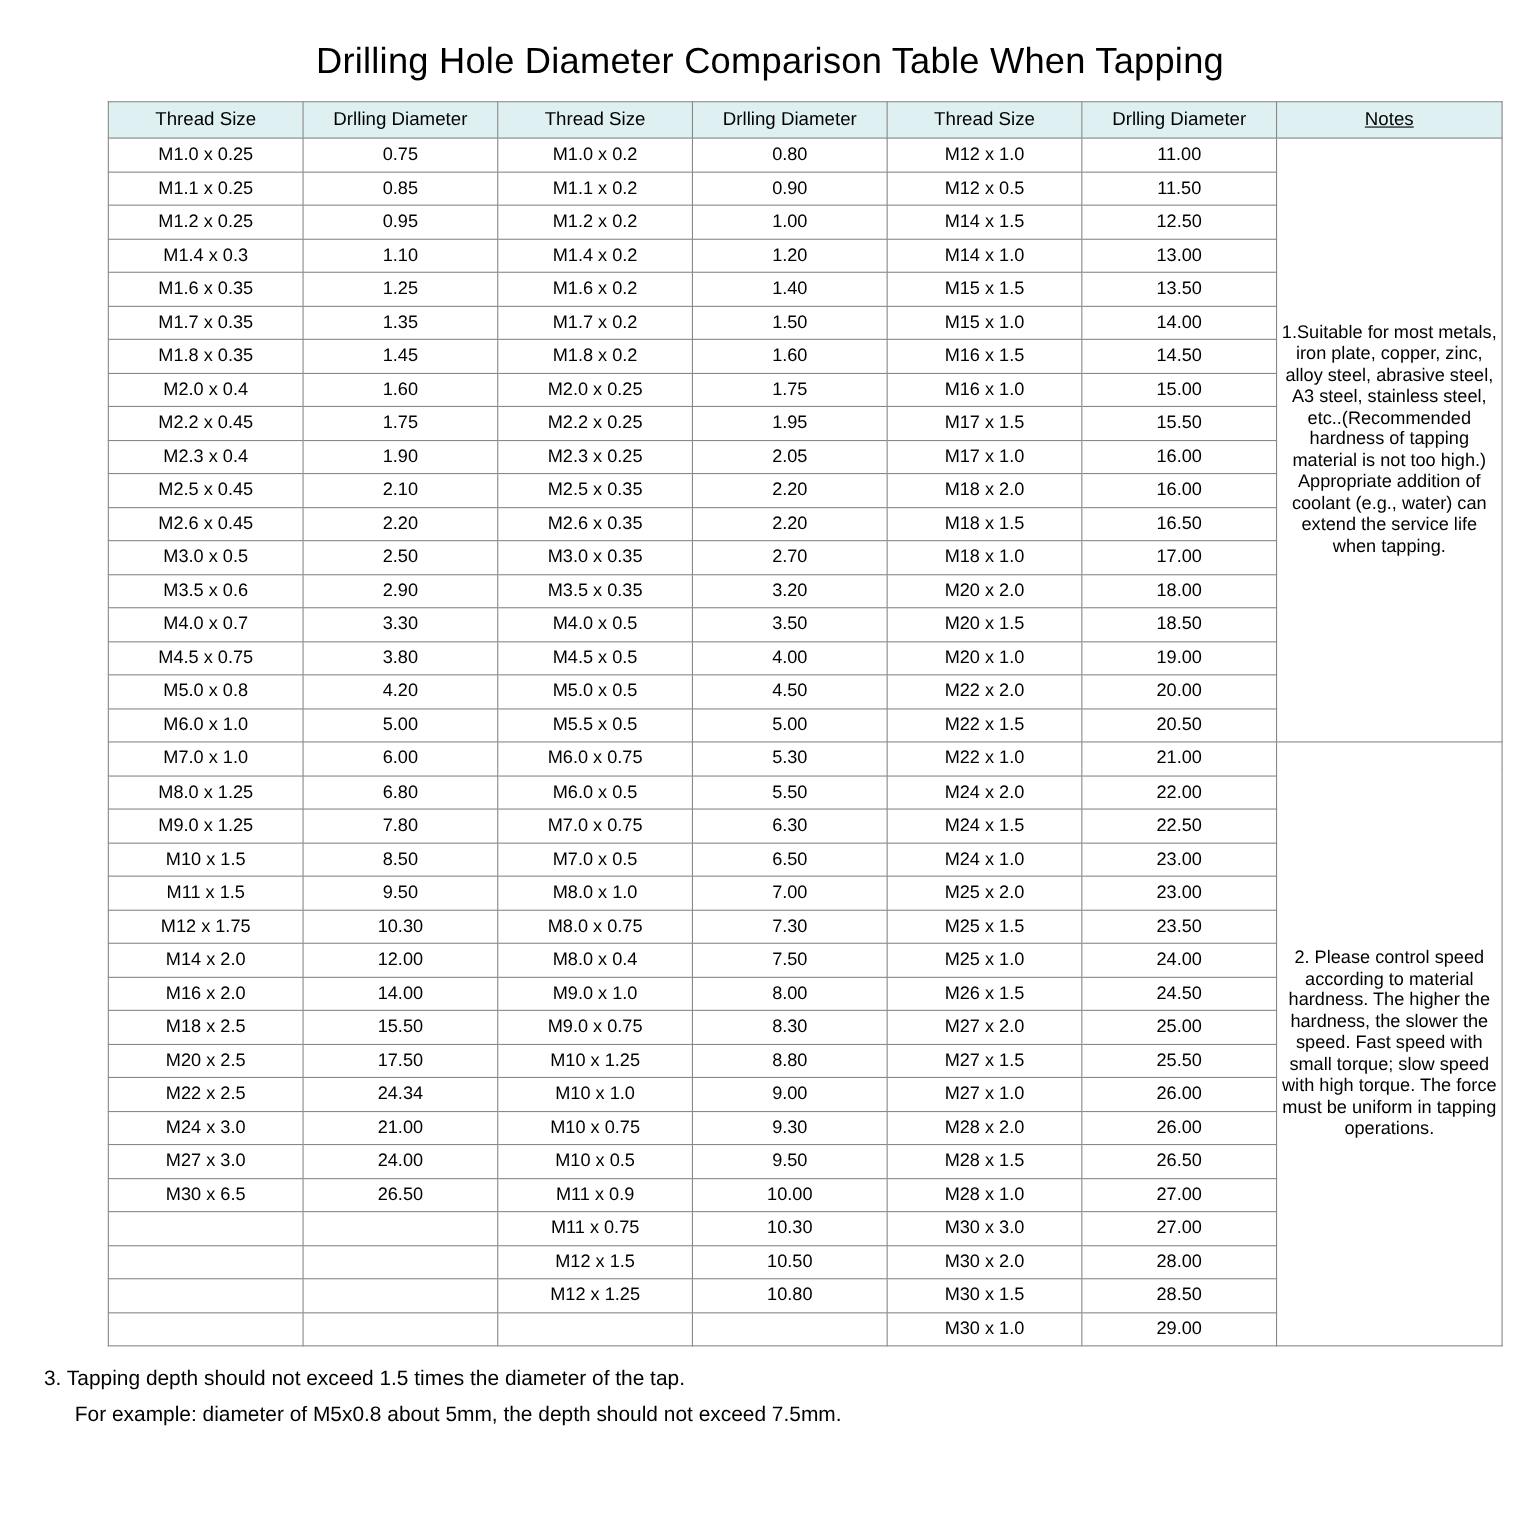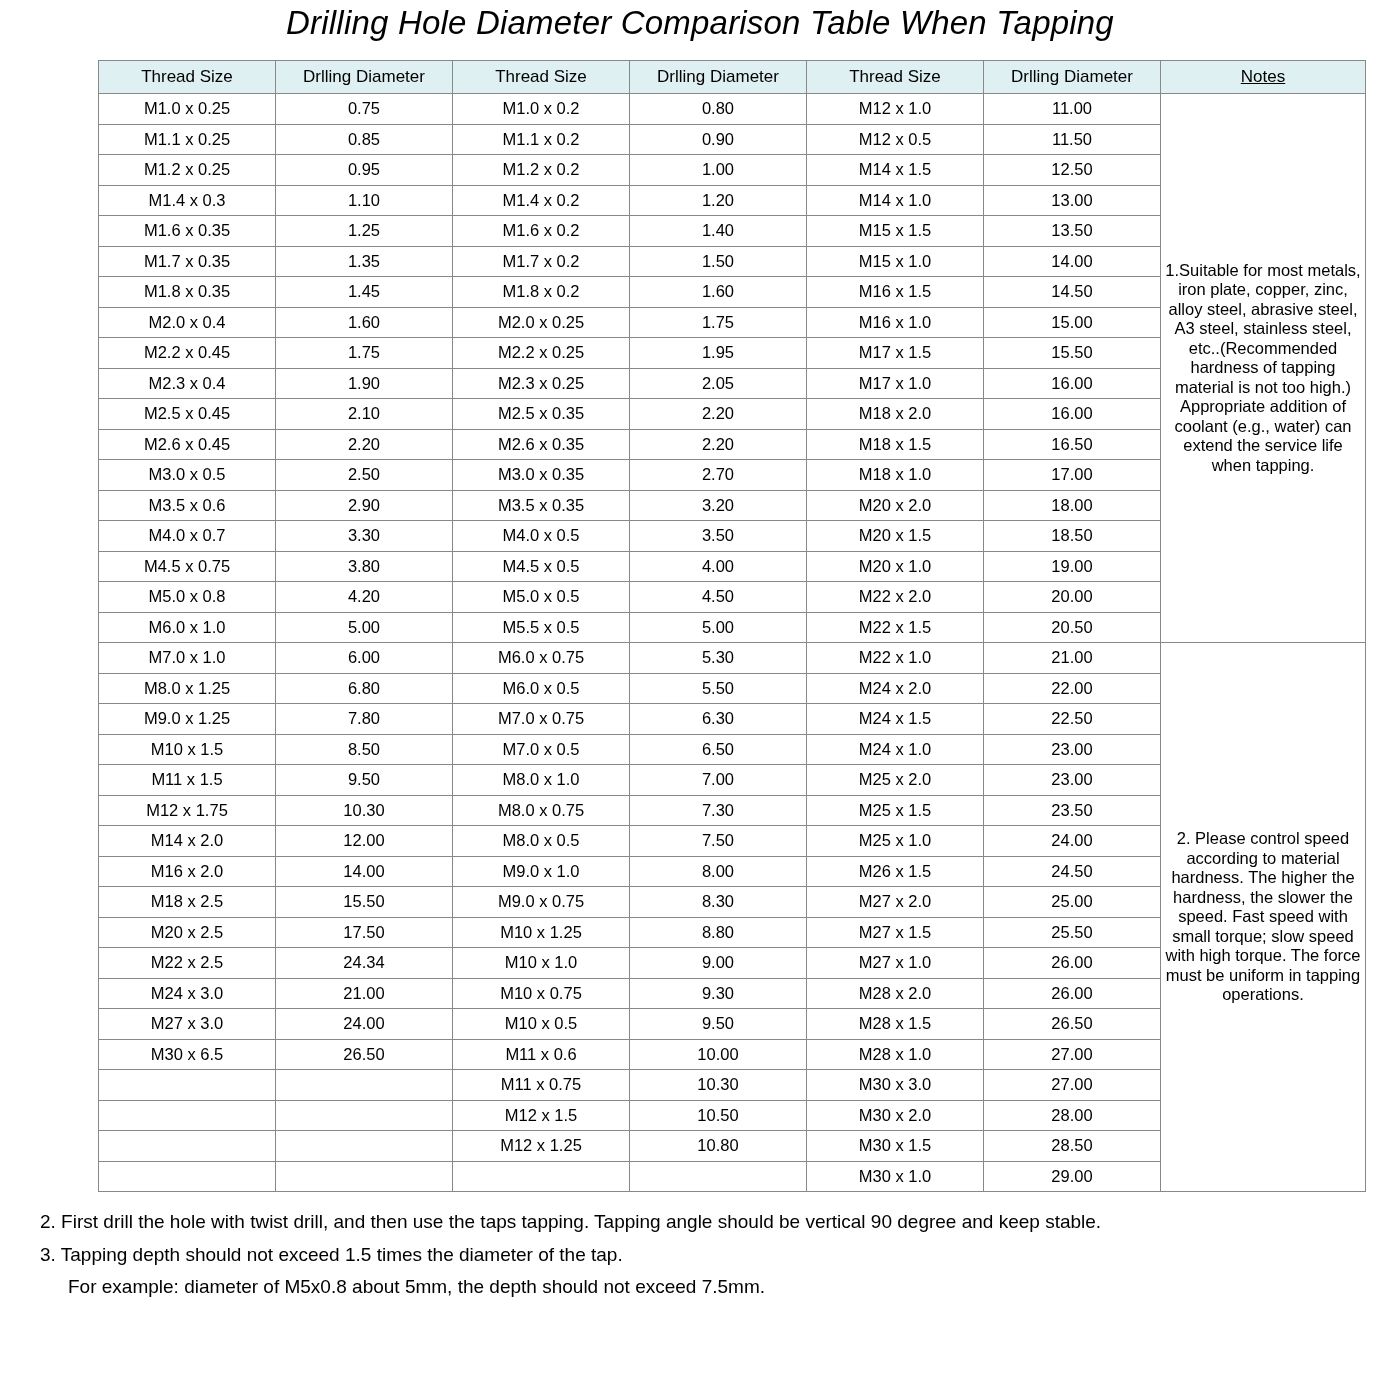--- a/index.html
+++ b/index.html
@@ -17,23 +17,22 @@
   .page {
     position: relative;
     width: 1400px;
     height: 1400px;
     box-sizing: border-box;
   }
   .title {
     text-align: center;
     font-size: 33px;
     font-weight: normal;
-    margin: 4px 0 18px 0;
+    margin: 36px 0 18px 0;
     letter-spacing: 0.2px;
-    font-style: italic;
   }
   .table-wrap {
     padding: 0 98px 0 98px;
     box-sizing: border-box;
   }
   table.main {
     border-collapse: collapse;
     width: 1204px;
     table-layout: fixed;
   }
@@ -290,21 +289,21 @@
             <td>M12 x 1.75</td>
             <td>10.30</td>
             <td>M8.0 x 0.75</td>
             <td>7.30</td>
             <td>M25 x 1.5</td>
             <td>23.50</td>
           </tr>
           <tr>
             <td>M14 x 2.0</td>
             <td>12.00</td>
-            <td>M8.0 x 0.5</td>
+            <td>M8.0 x 0.4</td>
             <td>7.50</td>
             <td>M25 x 1.0</td>
             <td>24.00</td>
           </tr>
           <tr>
             <td>M16 x 2.0</td>
             <td>14.00</td>
             <td>M9.0 x 1.0</td>
             <td>8.00</td>
             <td>M26 x 1.5</td>
@@ -346,21 +345,21 @@
             <td>M27 x 3.0</td>
             <td>24.00</td>
             <td>M10 x 0.5</td>
             <td>9.50</td>
             <td>M28 x 1.5</td>
             <td>26.50</td>
           </tr>
           <tr>
             <td>M30 x 6.5</td>
             <td>26.50</td>
-            <td>M11 x 0.6</td>
+            <td>M11 x 0.9</td>
             <td>10.00</td>
             <td>M28 x 1.0</td>
             <td>27.00</td>
           </tr>
           <tr>
             <td class="blank-cell"></td>
             <td class="blank-cell"></td>
             <td>M11 x 0.75</td>
             <td>10.30</td>
             <td>M30 x 3.0</td>
@@ -388,18 +387,17 @@
             <td class="blank-cell"></td>
             <td class="blank-cell"></td>
             <td>M30 x 1.0</td>
             <td>29.00</td>
           </tr>
         </tbody>
     </table>
   </div>
 
   <div class="footnotes">
-    <div>2. First drill the hole with twist drill, and then use the taps tapping. Tapping angle should be vertical 90 degree and keep stable.</div>
     <div>3. Tapping depth should not exceed 1.5 times the diameter of the tap.</div>
     <div class="indent">For example: diameter of M5x0.8 about 5mm, the depth should not exceed 7.5mm.</div>
   </div>
 
 </div>
 
 </body></html>

